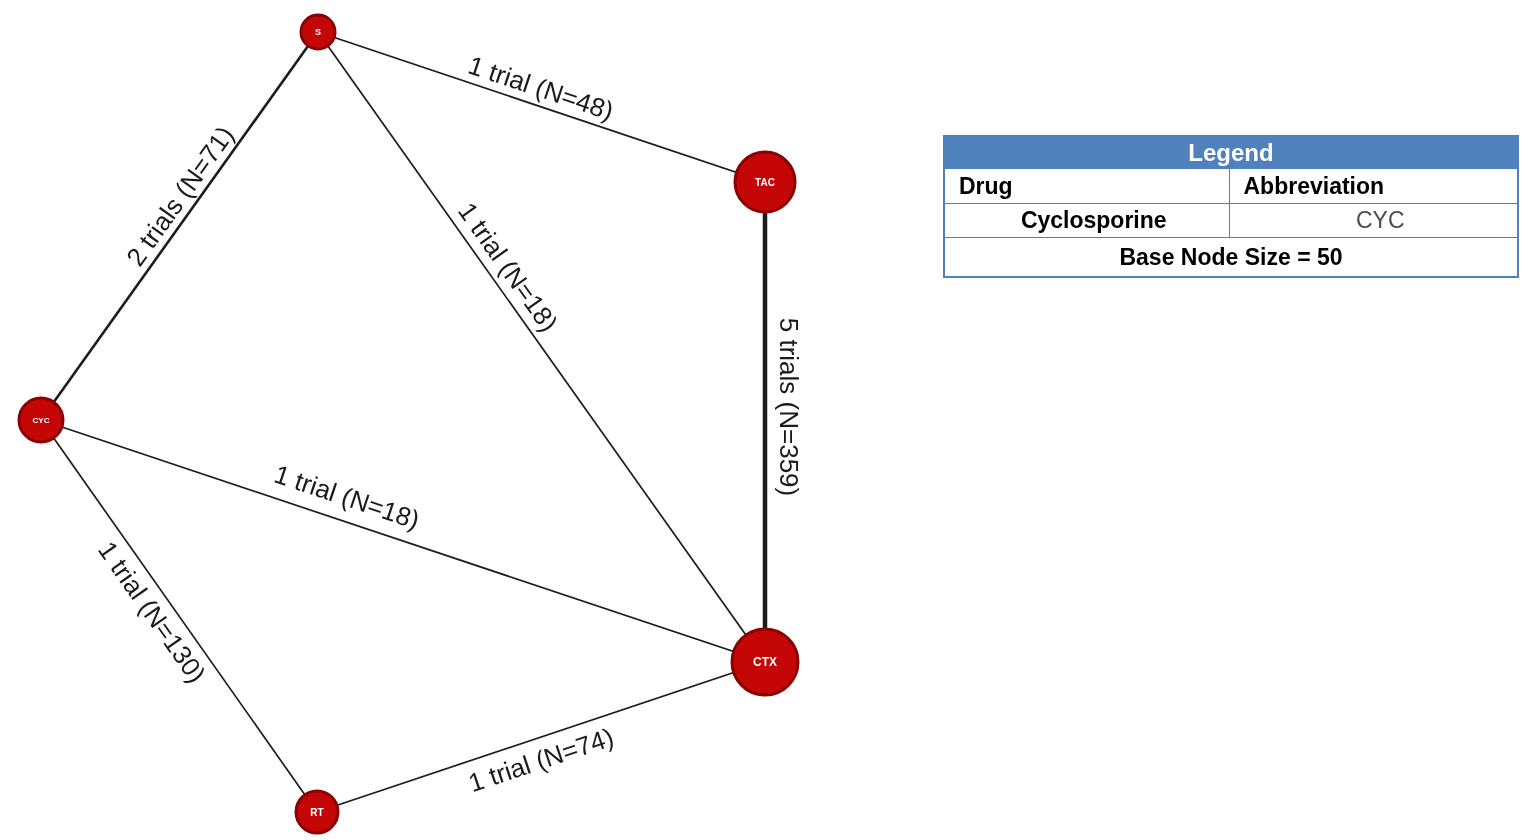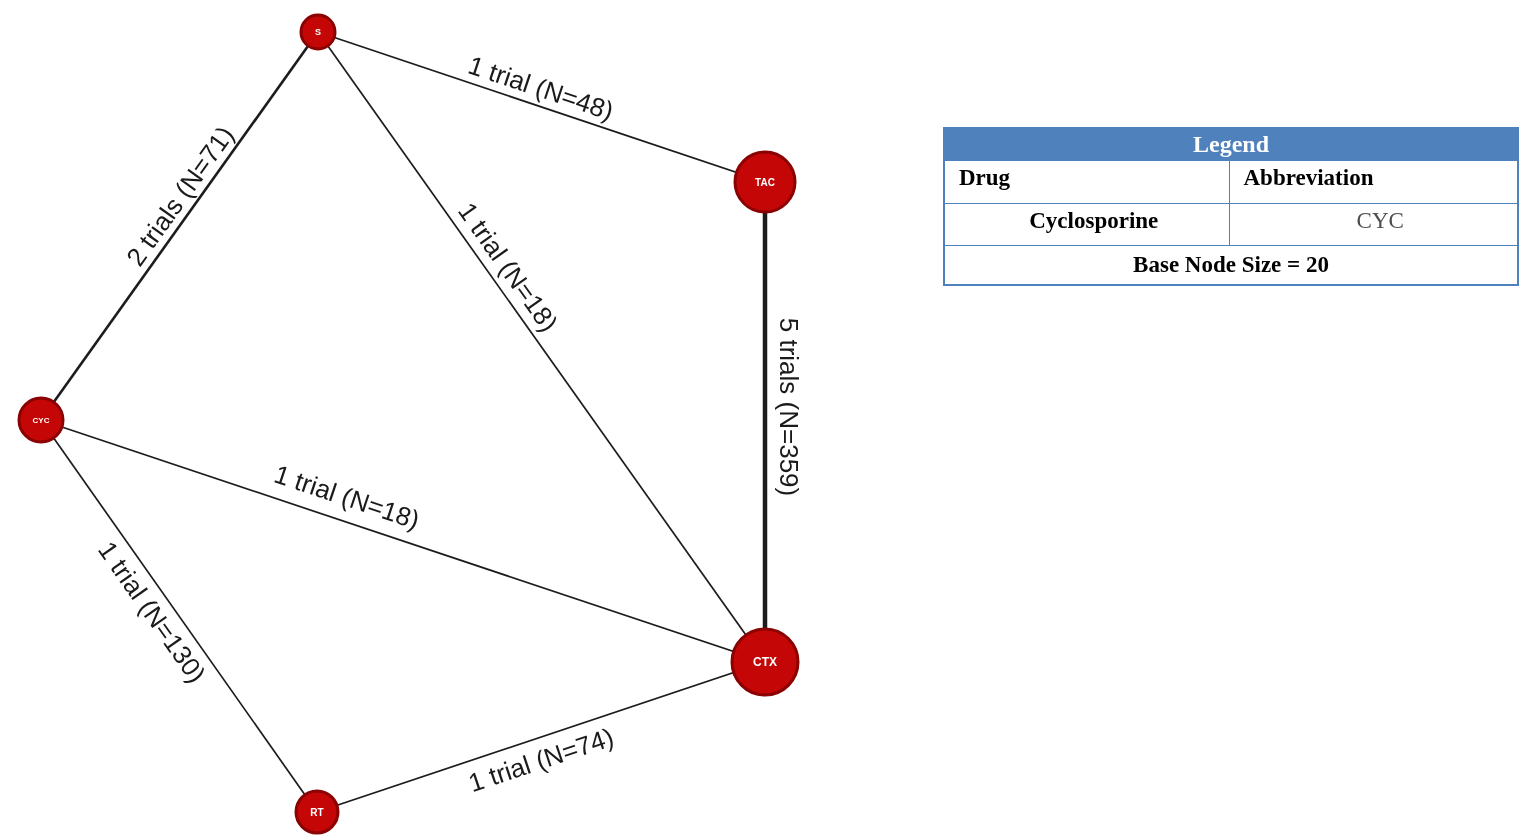--- a/index.html
+++ b/index.html
@@ -34,28 +34,29 @@
   }
   #legend-box {
     position: absolute;
     left: 943px;
     top: 127px;
   }
   table.legend {
     border-collapse: collapse;
     width: 574px;
     table-layout: fixed;
-    font-family: Liberation Serif, serif;
+    font-family: Liberation Sans, sans-serif;
     font-size: 23px;
     color: #000000;
     border: 2px solid #4f81bd;
+    margin-top: 8px;
   }
   table.legend td {
     border-top: 1px solid #4f81bd;
-    padding: 0 0 8px 14px;
+    padding: 0 0 0 14px;
     white-space: nowrap;
     overflow: hidden;
   }
   table.legend col.c1 { width: 285px; }
   table.legend col.c2 { width: 289px; }
   tr.legend-title-row td {
     background: #4f81bd;
     color: #ffffff;
     font-weight: bold;
     font-size: 24px;
@@ -134,19 +135,19 @@
       </tr>
       <tr class="legend-cols-row">
         <td class="drug-cell">Drug</td>
         <td class="abbr-cell">Abbreviation</td>
       </tr>
       <tr class="legend-data-row">
         <td class="drug-cell">Cyclosporine</td>
         <td class="abbr-cell">CYC</td>
       </tr>
       <tr class="legend-footer-row">
-        <td colspan="2">Base Node Size = 20</td>
+        <td colspan="2">Base Node Size = 50</td>
       </tr>
     </tbody>
       </table>
   </div>
 
 </div>
 
 </body></html>

